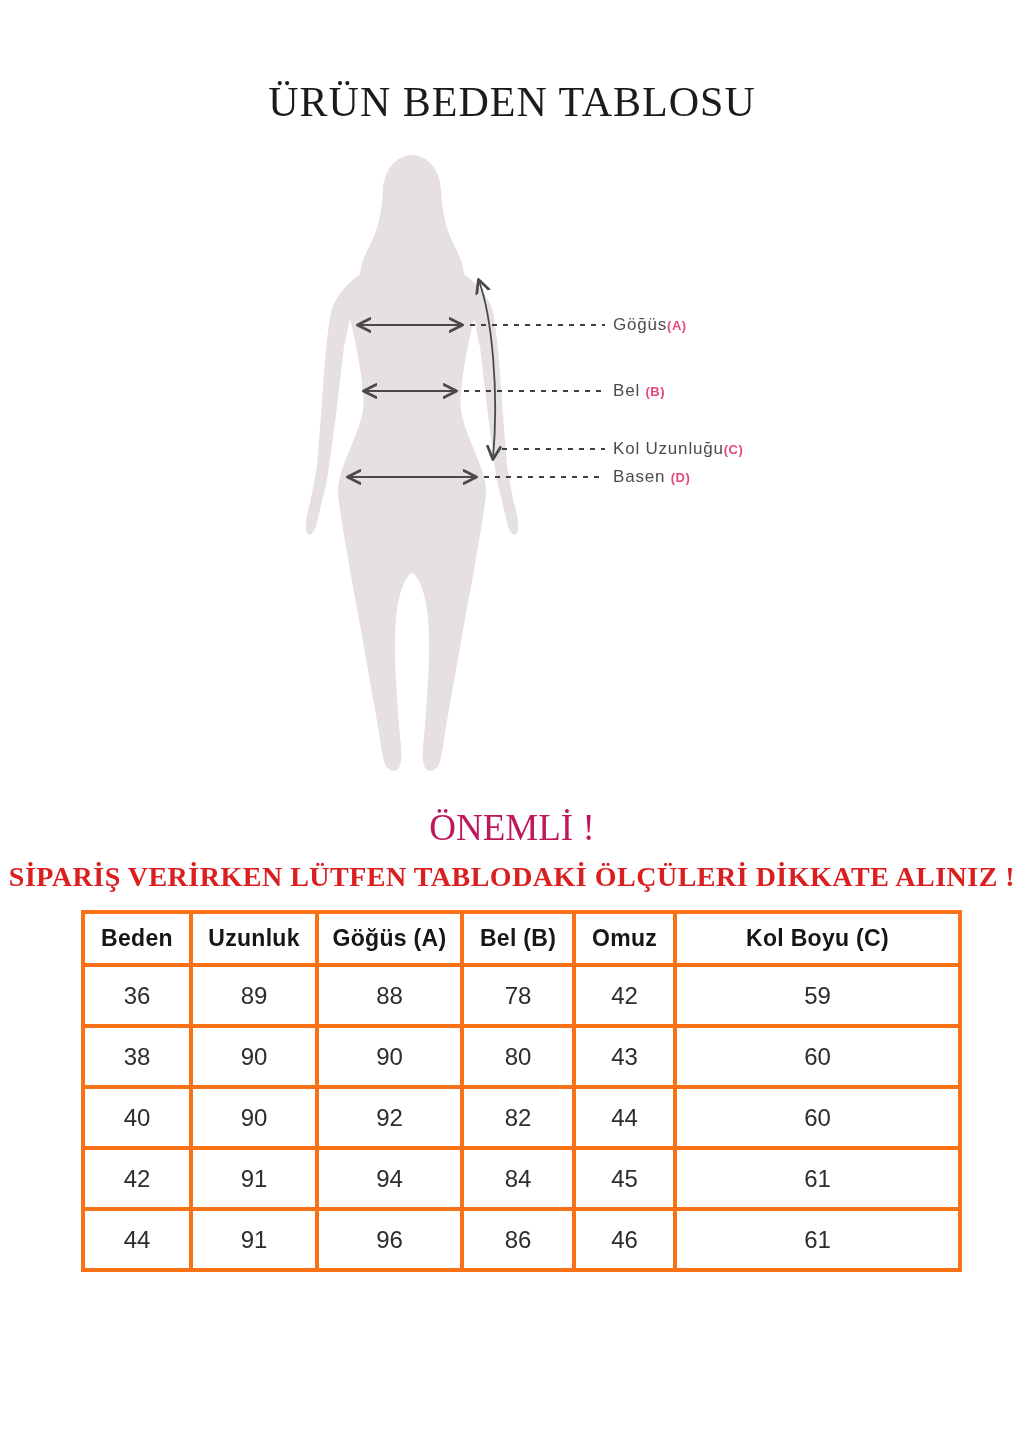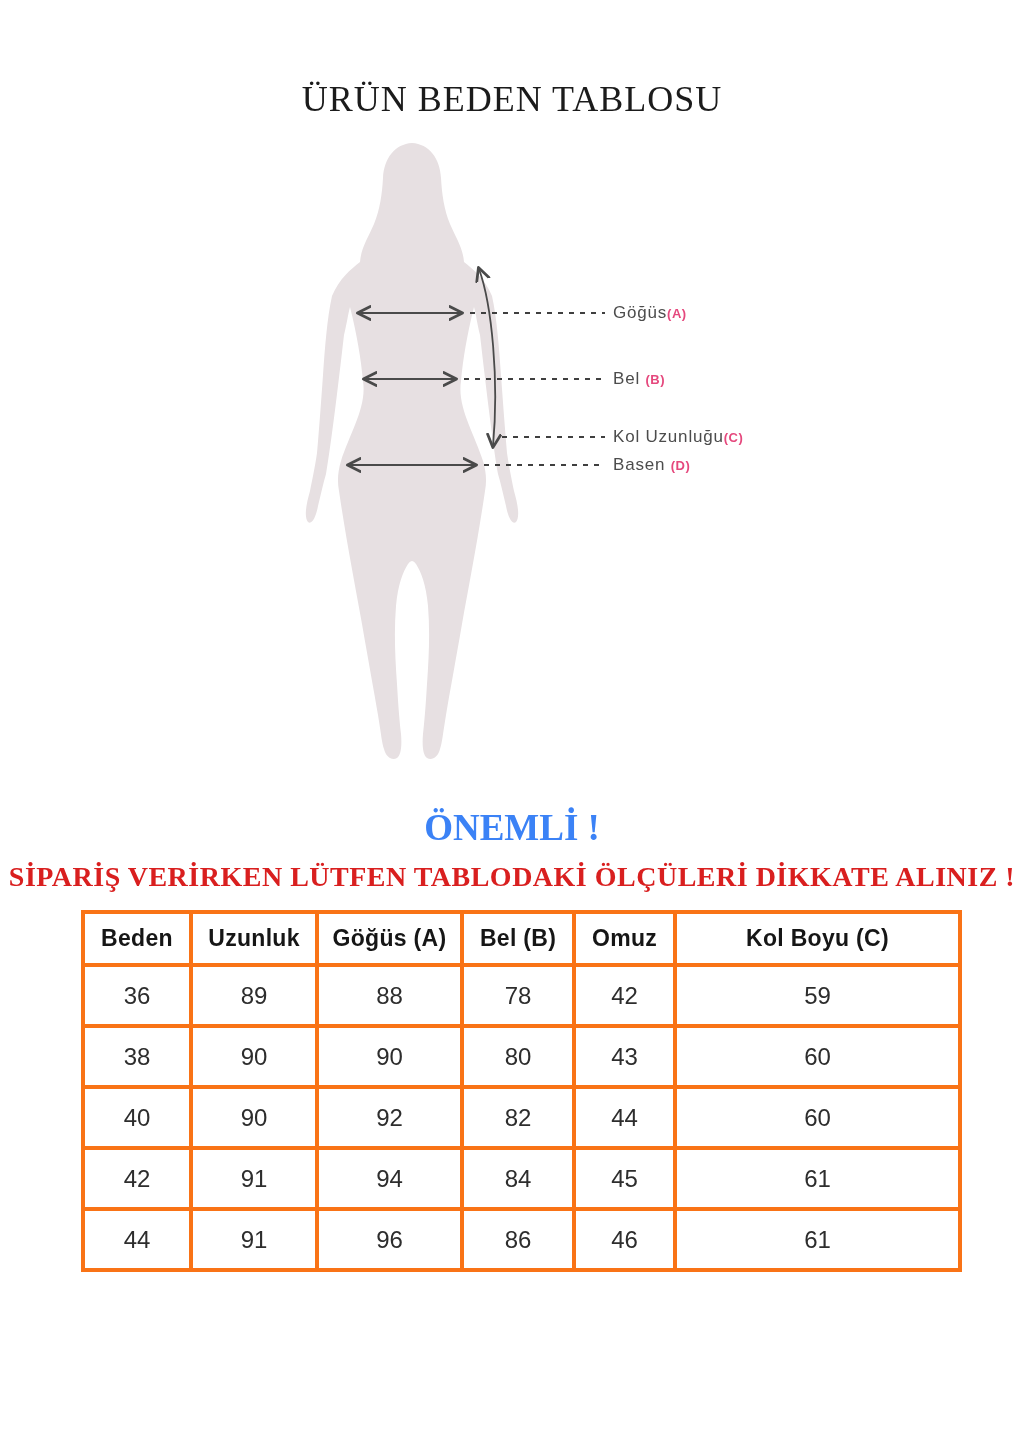--- a/index.html
+++ b/index.html
@@ -2,32 +2,32 @@
 <html><head>
 <meta charset="utf-8">
 <style>
   html,body{margin:0;padding:0;background:#ffffff;}
   .page{
     position:relative;width:1024px;height:1449px;background:#ffffff;overflow:hidden;
     font-family:"Liberation Sans",sans-serif;
   }
   .page-title{
     position:absolute;top:78px;left:0;width:100%;text-align:center;
-    font-family:"Liberation Serif",serif;font-size:36px;color:#1b1b1b;letter-spacing:1px;
+    font-family:"Liberation Serif",serif;font-size:42px;color:#1b1b1b;letter-spacing:1px;
   }
-  .diagram{position:absolute;left:0;top:0;width:1024px;height:790px;}
+  .diagram{position:absolute;left:0;top:12px;width:1024px;height:790px;}
   .diagram svg{position:absolute;left:280px;top:135px;}
   .m-label{
     position:absolute;left:613px;white-space:nowrap;
     font-size:17px;color:#4c4c4c;letter-spacing:0.8px;line-height:22px;
   }
   .m-label .marker{font-size:13px;font-weight:600;color:#e5487d;letter-spacing:0.5px;}
   .notice-heading{
     position:absolute;top:806px;left:0;width:100%;text-align:center;
-    font-family:"Liberation Serif",serif;font-weight:bold;font-size:37px;color:#3b82f6;
+    font-family:"Liberation Serif",serif;font-weight:normal;font-size:37px;color:#be185d;
   }
   .notice-warning{
     position:absolute;top:861px;left:0;width:100%;text-align:center;
     font-family:"Liberation Serif",serif;font-weight:bold;font-size:28px;color:#d91f1f;
     letter-spacing:0.5px;
   }
   table.size-table{
     position:absolute;left:81px;top:910px;width:877px;
     border-collapse:collapse;table-layout:fixed;background:#fff;
   }

